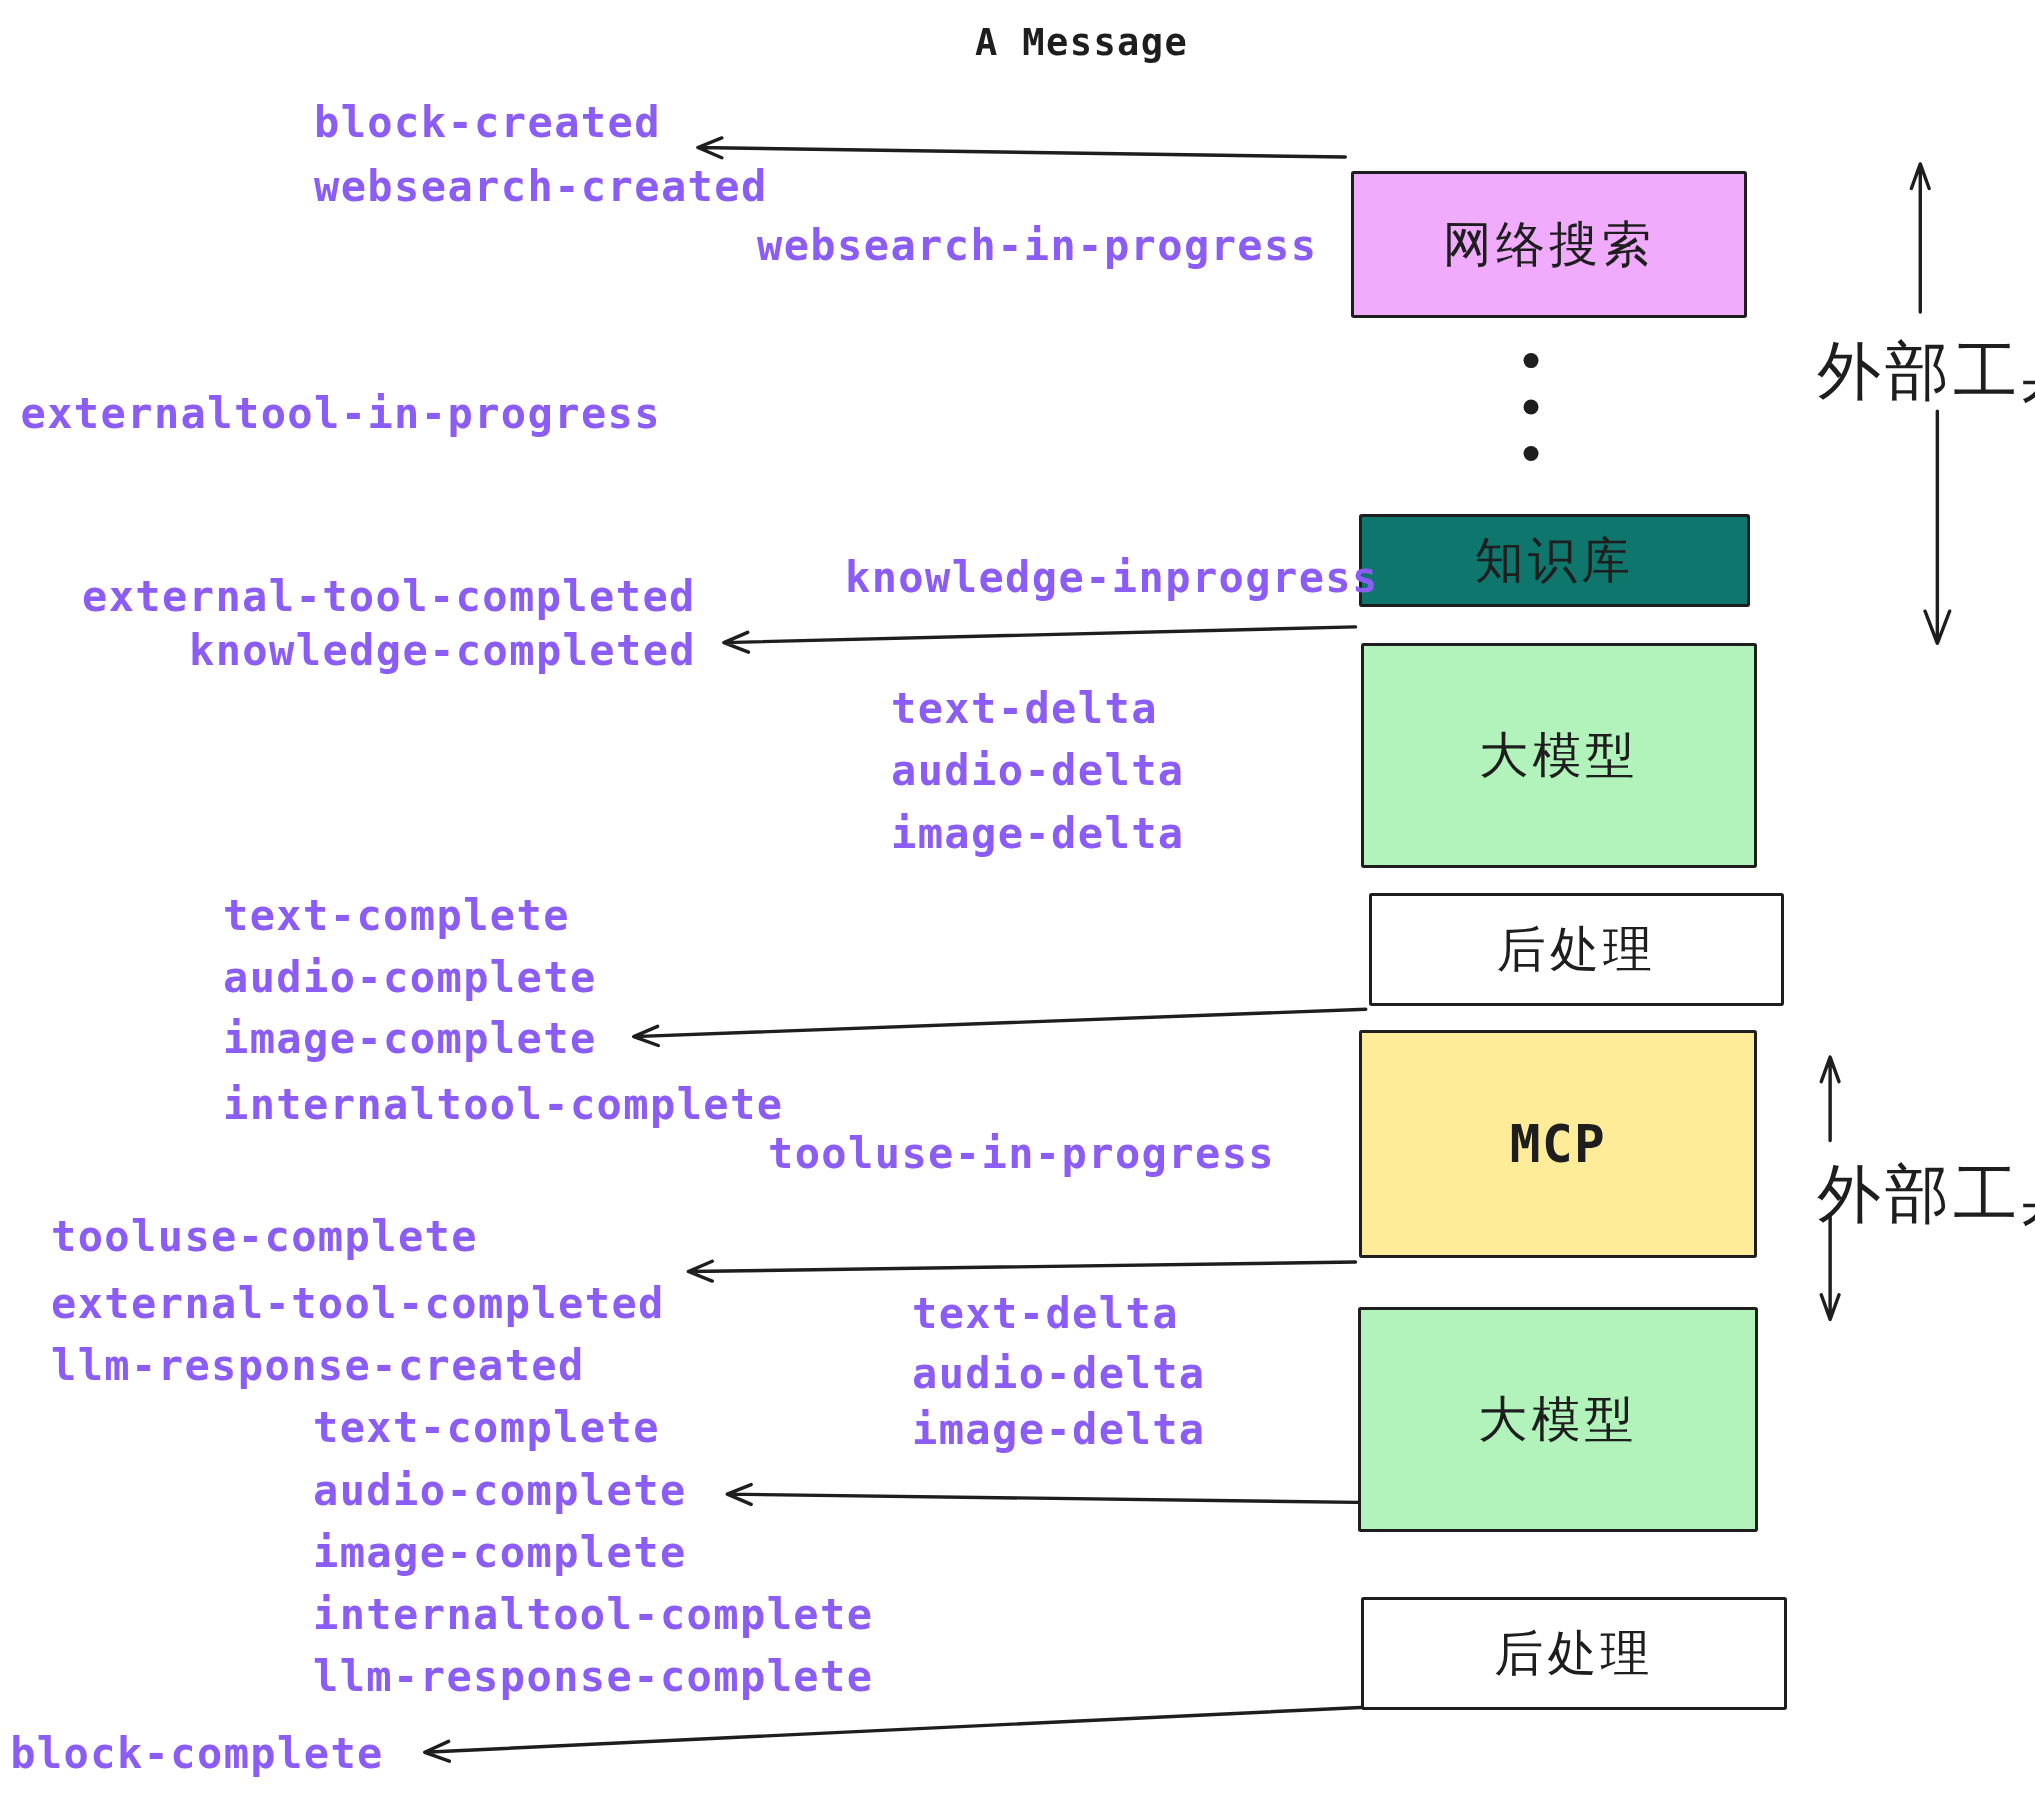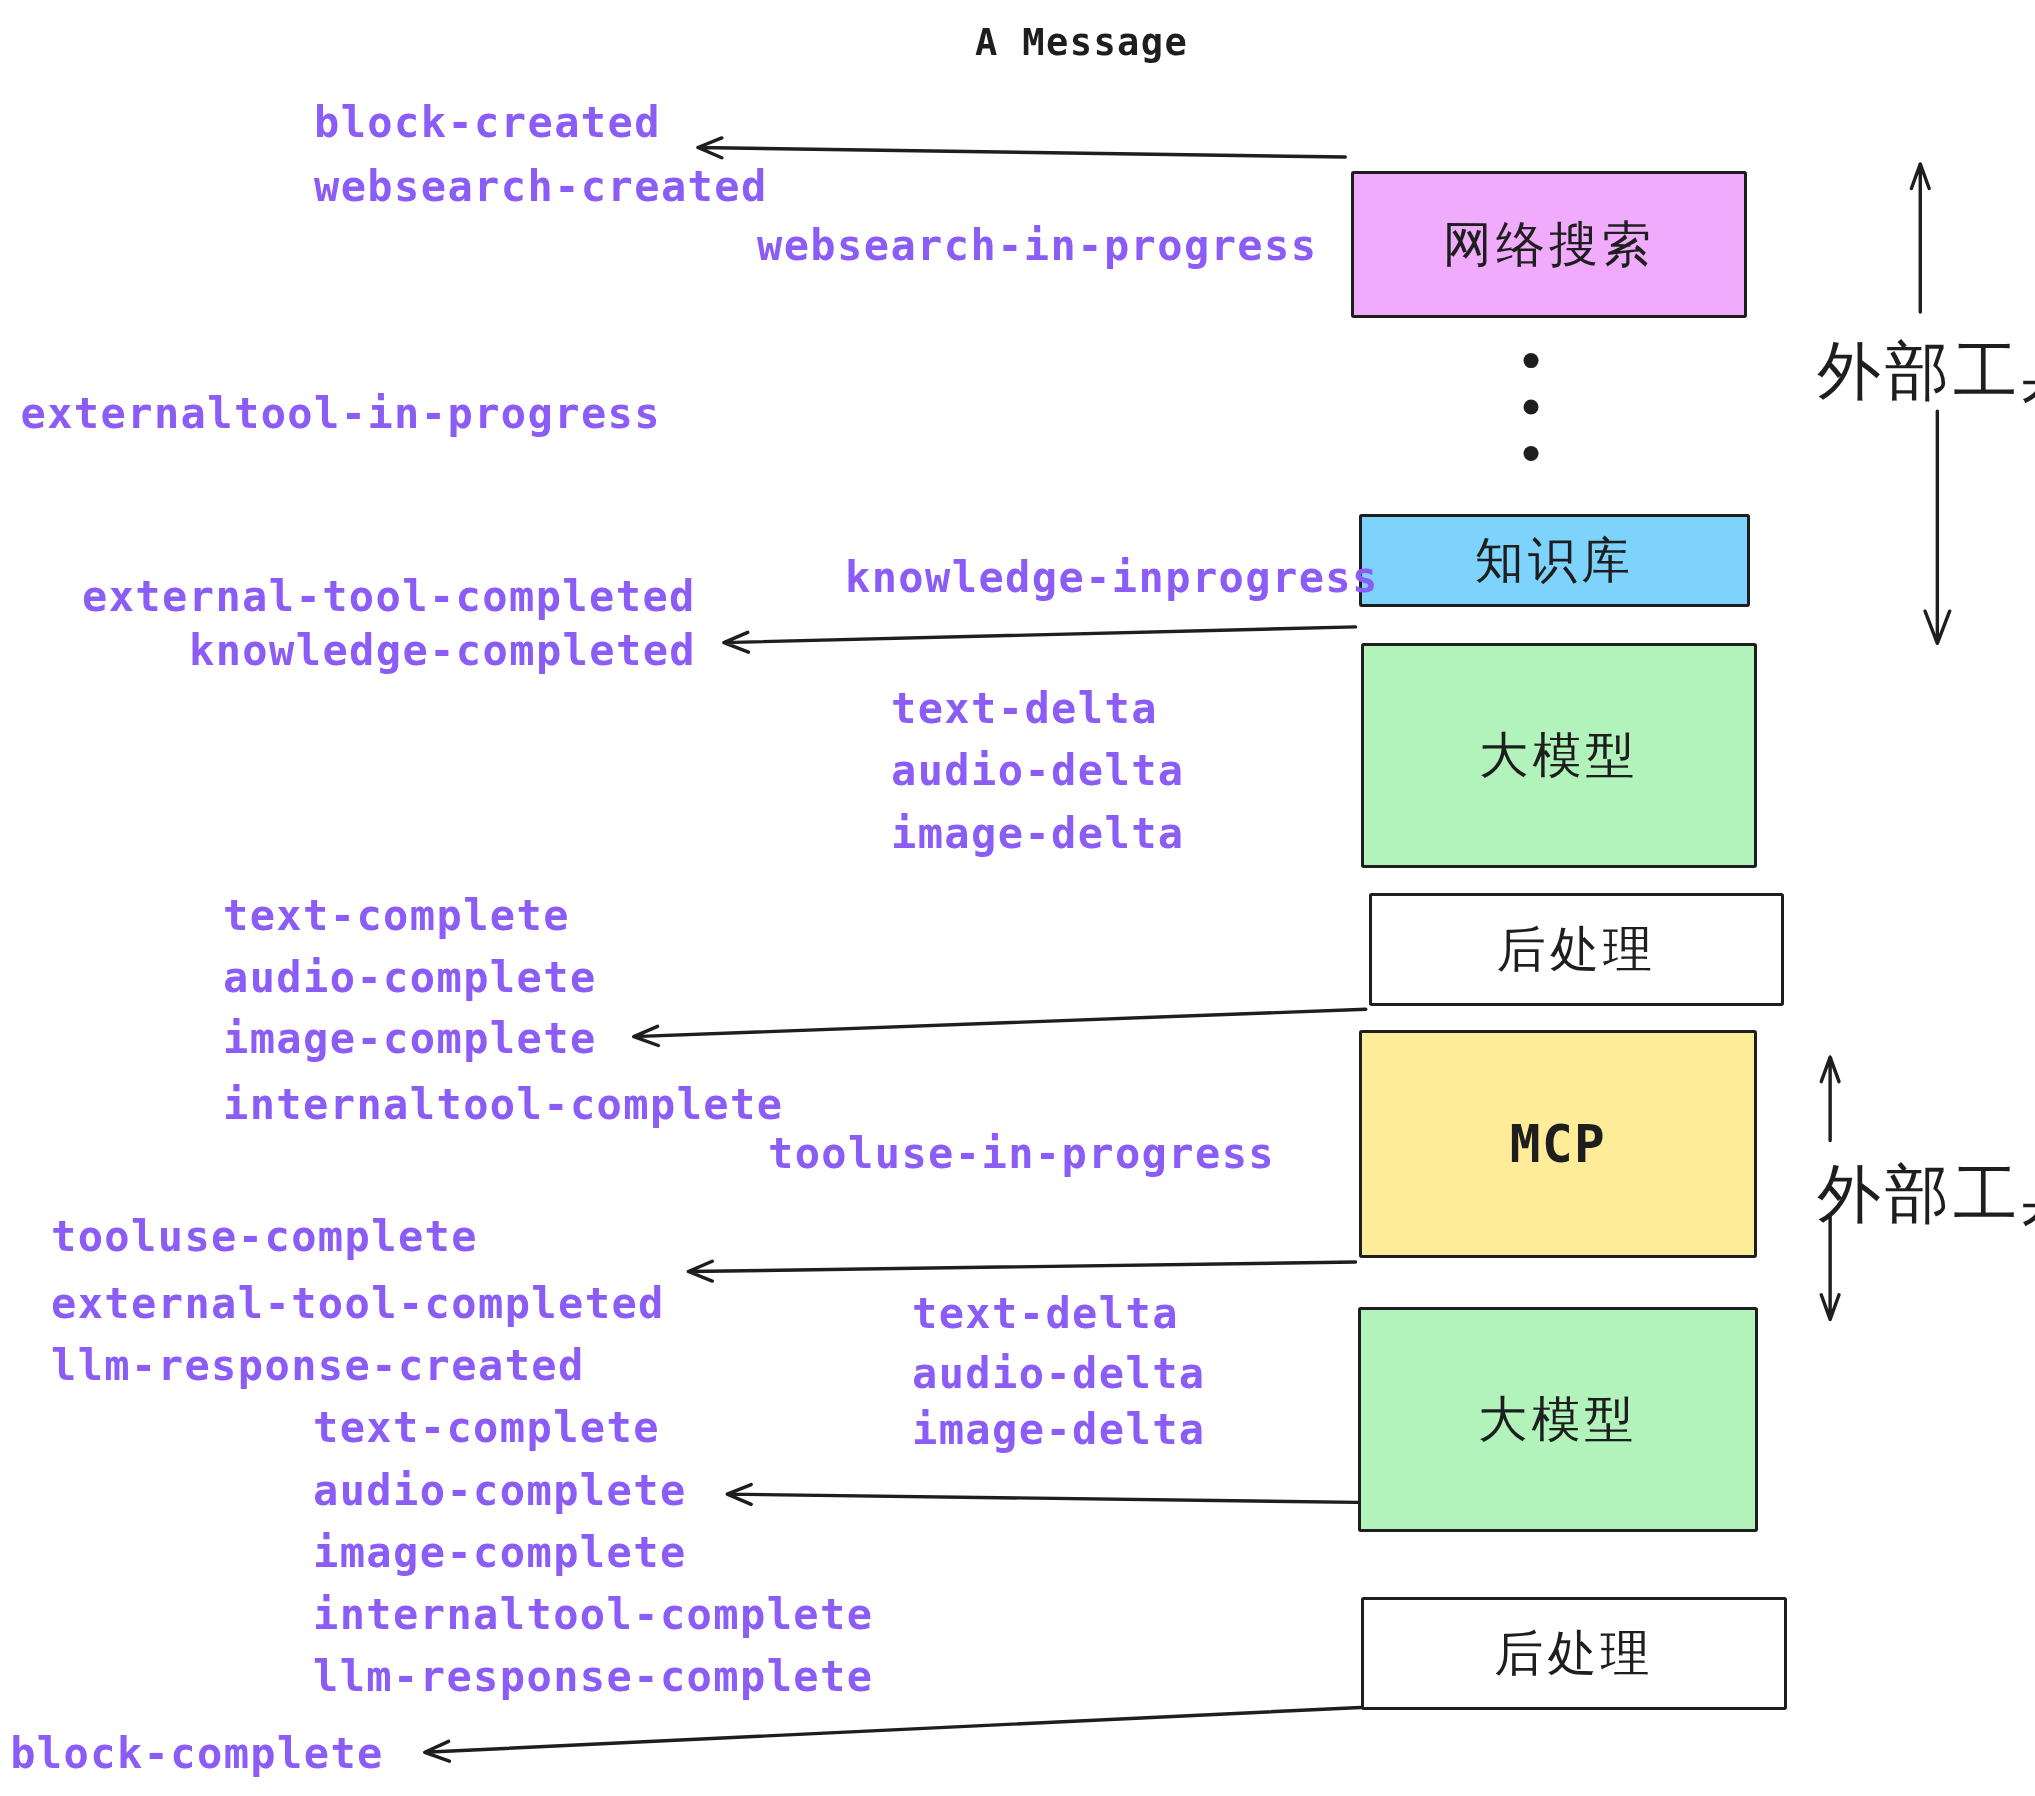--- a/index.html
+++ b/index.html
@@ -71,21 +71,21 @@
       <circle cx="2242" cy="596" r="11"></circle>
       <circle cx="2242" cy="664" r="11"></circle>
     </g>
   </svg>
 
   <div class="title" style="left:975px;top:42px">A Message</div>
 
   <div class="box" style="left: 1351px; top: 171px; width: 396px; height: 147px; background: #f0abfc;">
     <span class="lbl">网络搜索</span>
   </div>
-  <div class="box" style="left: 1359px; top: 514px; width: 391px; height: 93px; background: #7dd3fc;">
+  <div class="box" style="left: 1359px; top: 514px; width: 391px; height: 93px; background: #0f766e;">
     <span class="lbl">知识库</span>
   </div>
   <div class="box" style="left: 1361px; top: 643px; width: 396px; height: 225px; background: rgb(178, 242, 187);">
     <span class="lbl">大模型</span>
   </div>
   <div class="box" style="left: 1369px; top: 893px; width: 415px; height: 113px; background: rgb(255, 255, 255);">
     <span class="lbl">后处理</span>
   </div>
   <div class="box" style="left: 1359px; top: 1030px; width: 398px; height: 228px; background: rgb(255, 236, 153);">
     <span class="lbl mono">MCP</span>

